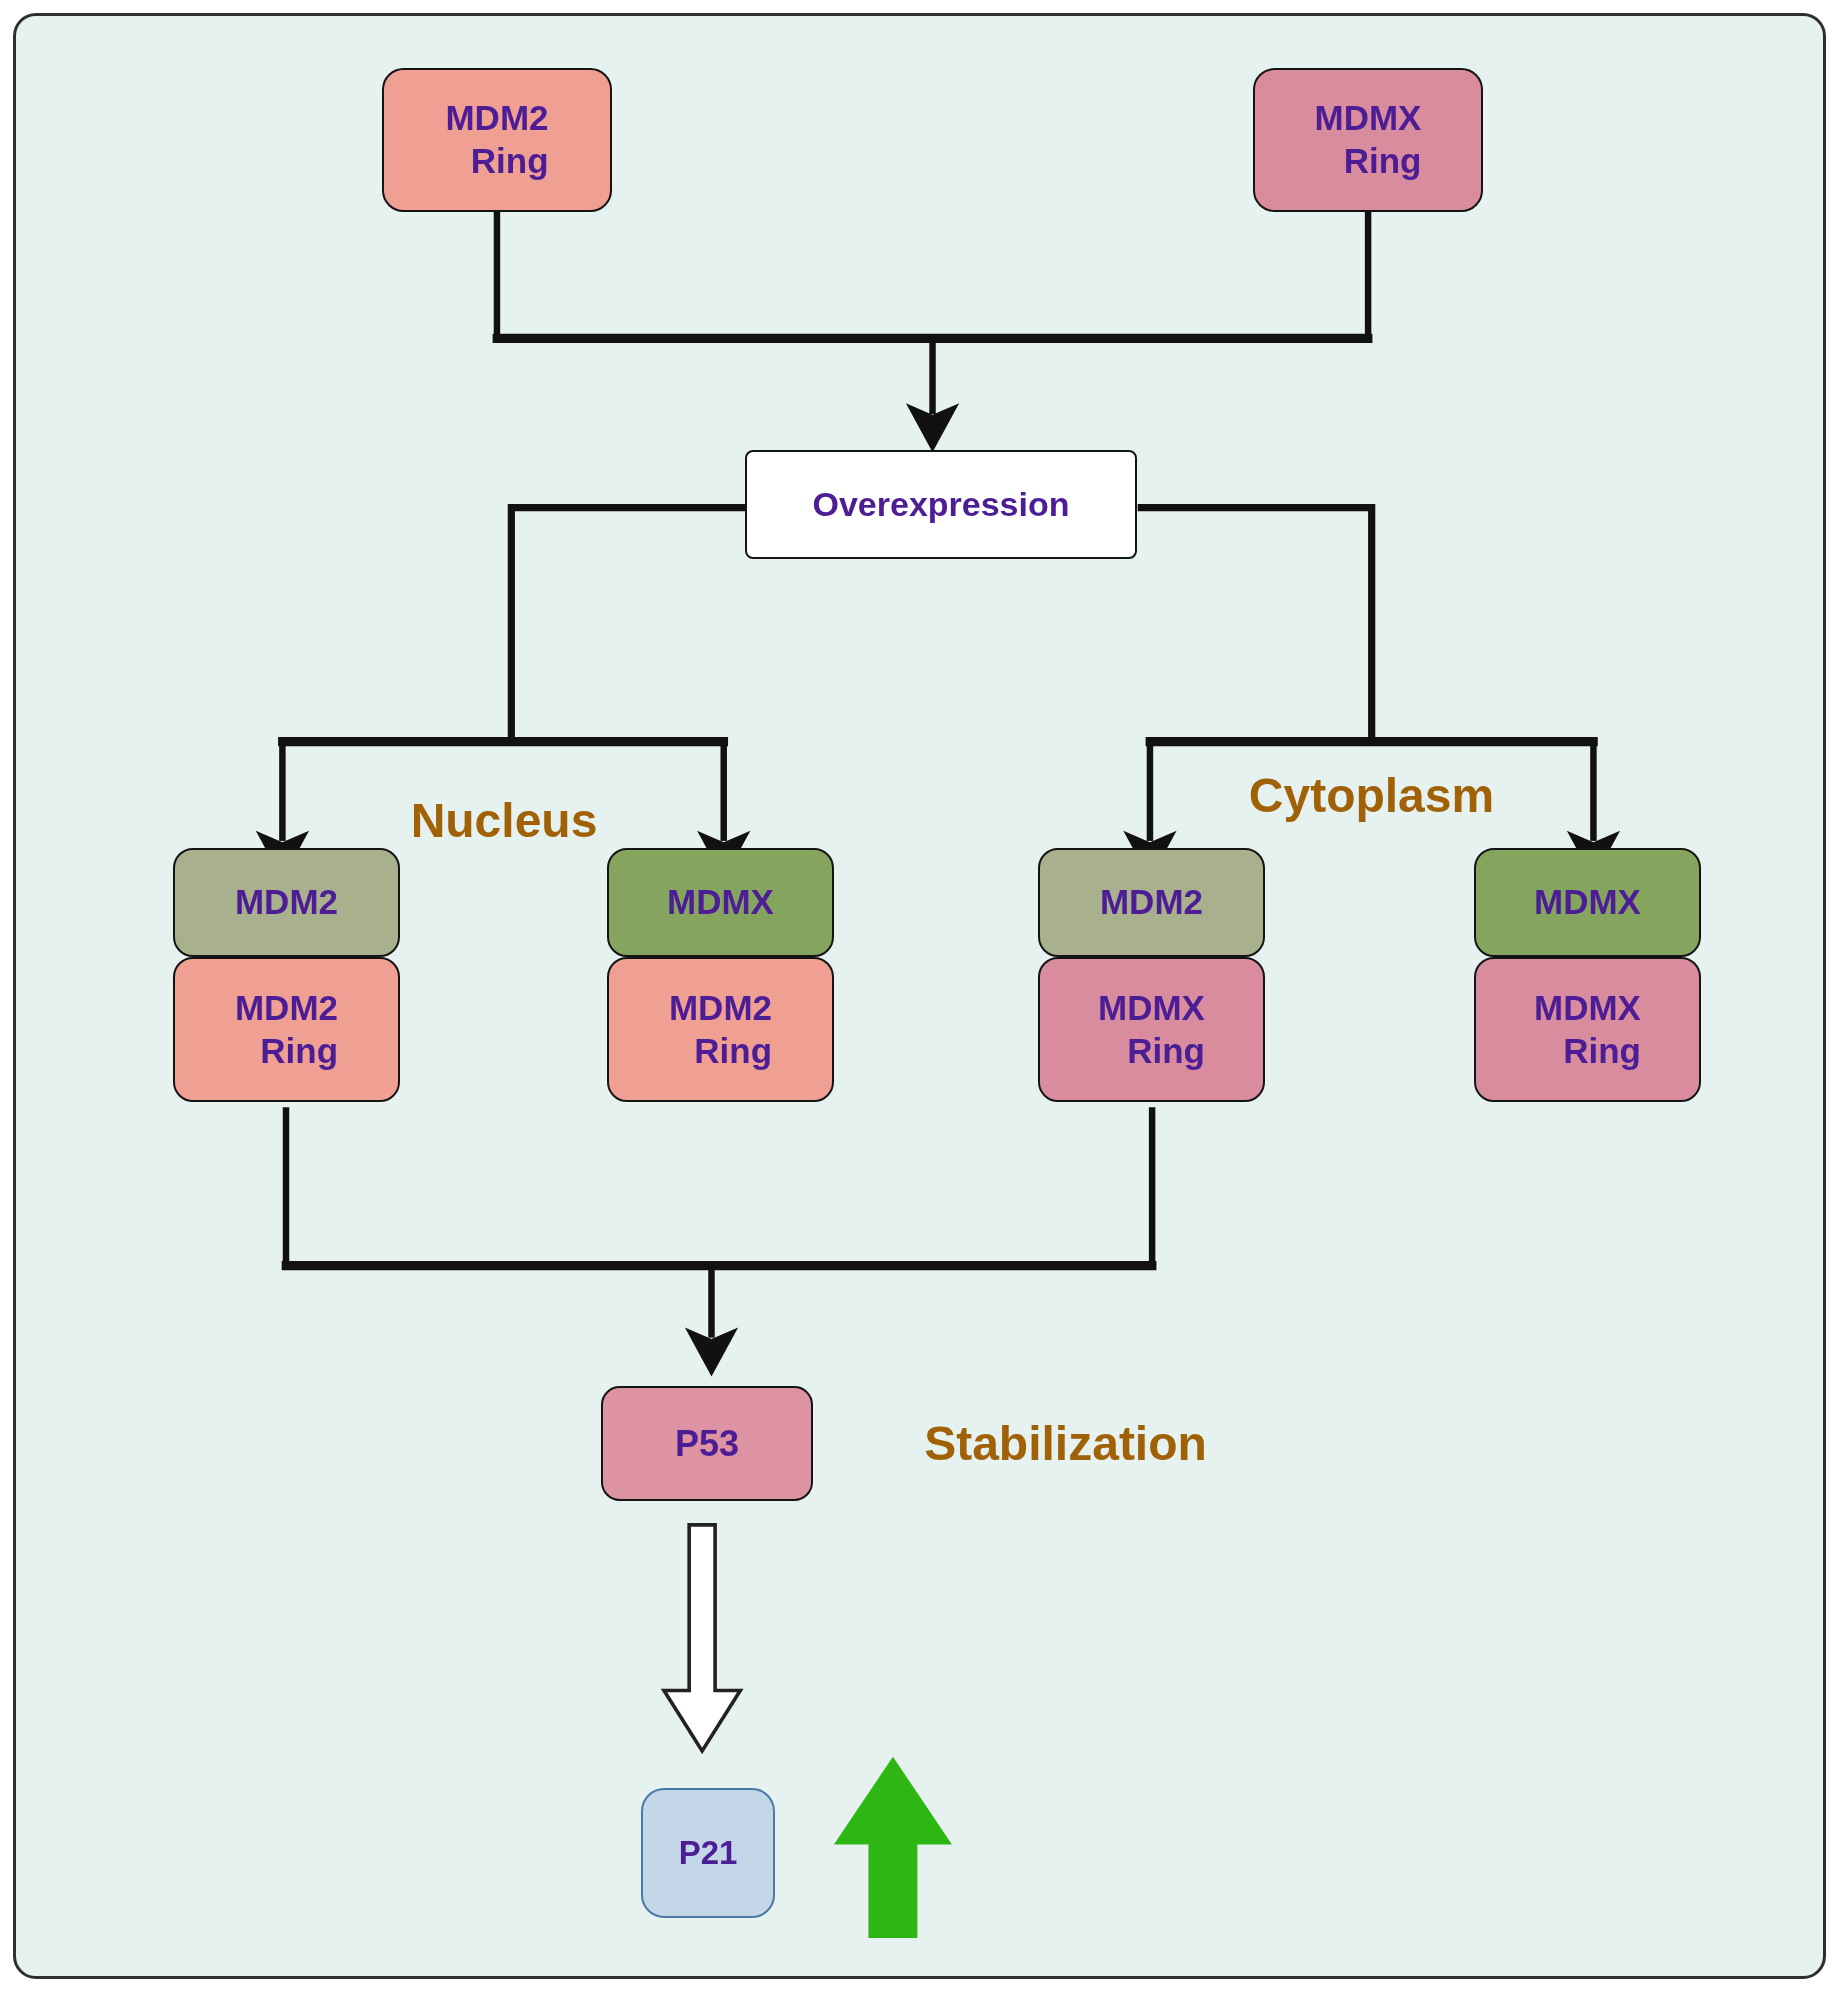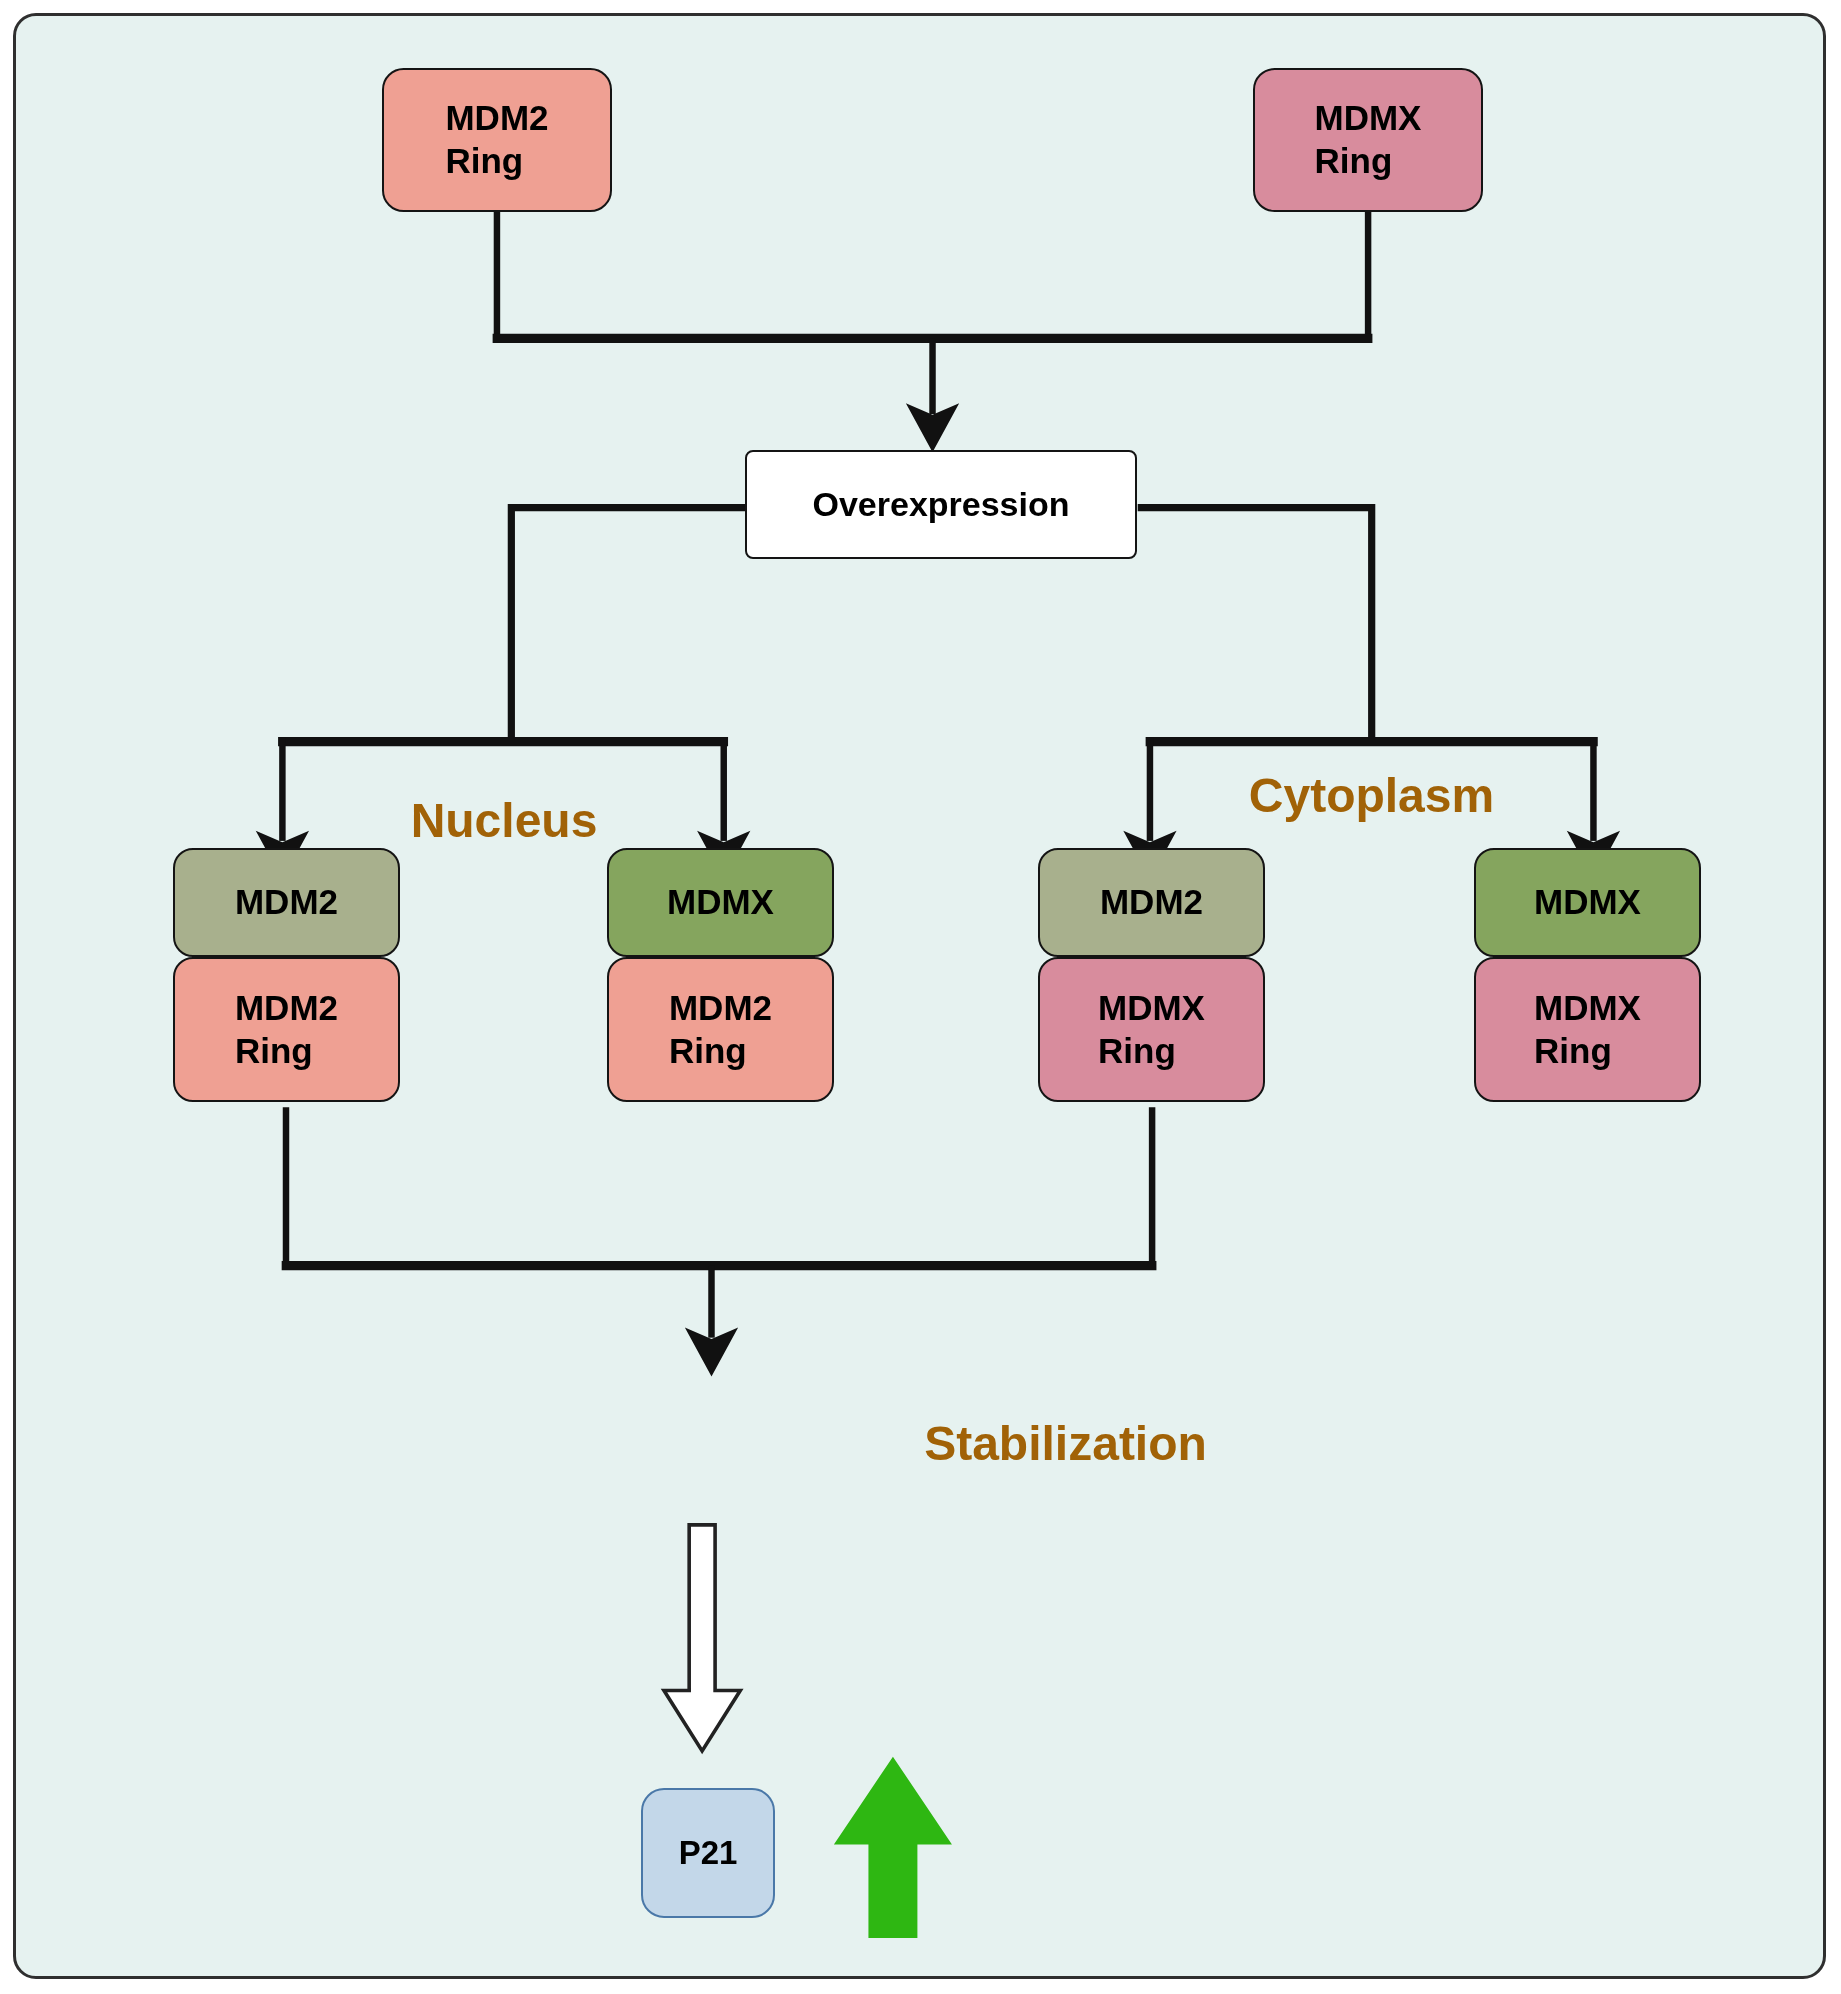--- a/index.html
+++ b/index.html
@@ -1,21 +1,21 @@
 <!DOCTYPE html>
 <html style="font-size:11.5px"><head>
 <meta charset="utf-8">
 <style>
   html,body{margin:0;padding:0;background:#ffffff;font-family:"Liberation Sans",sans-serif;}
   .canvas{position:relative;width:1842px;height:1995px;background:#ffffff;overflow:hidden;}
   .panel{position:absolute;left:13px;top:13px;width:1813px;height:1966px;
          border:3.6px solid #2f2f2f;border-radius:23px;box-sizing:border-box;}
   .connectors{position:absolute;left:0;top:0;width:1842px;height:1995px;pointer-events:none;}
   .node{position:absolute;display:flex;align-items:center;justify-content:center;
-        text-align:left;white-space:pre-line;font-weight:bold;color:#000000;
+        text-align:right;white-space:pre-line;font-weight:bold;color:#4c1d95;
         border:2.2px solid #141414;box-sizing:border-box;line-height:1.22;}
   .flabel{position:absolute;display:flex;align-items:center;justify-content:center;
           text-align:center;font-weight:bold;color:#a16207;}
   
   .src-left   {left:382px; top:68px;  width:230px;height:144px;border-radius:21.6px;font-size:35px;}
   .src-right  {left:1253px;top:68px;  width:230px;height:144px;border-radius:21.6px;font-size:35px;}
   .overexp    {left:745px;top:450px; width:392px;height:109px;border-radius:8px;font-size:34px;border-width:2.9px;}
   .lbl-nuc    {left:324px; top:783px;width:360px;height:75px;font-size:48px;}
   .lbl-cyt    {left:1188px;top:758px;width:367px;height:75px;font-size:48px;}
   .cpx-top    {top:848px;width:227px;height:109px;border-radius:20px;font-size:35px;}
@@ -90,18 +90,19 @@
 Ring</div>
 
   <div class="node cpx-top cx3" style="background-color: rgb(168, 176, 141);">MDM2</div>
   <div class="node cpx-bot cx3" style="background-color: rgb(216, 140, 157);">MDMX
 Ring</div>
 
   <div class="node cpx-top cx4" style="background-color: rgb(133, 165, 94);">MDMX</div>
   <div class="node cpx-bot cx4" style="background-color: rgb(216, 140, 157);">MDMX
 Ring</div>
 
+  <div class="node p53" style="background-color: rgb(222, 147, 162);">P53</div>
   <div class="flabel lbl-stab">Stabilization</div>
 
   <div class="node p21" style="background-color: rgb(195, 215, 233); border-color: rgb(74, 120, 168);">P21</div>
 
 </div>
 
 
 </body></html>

